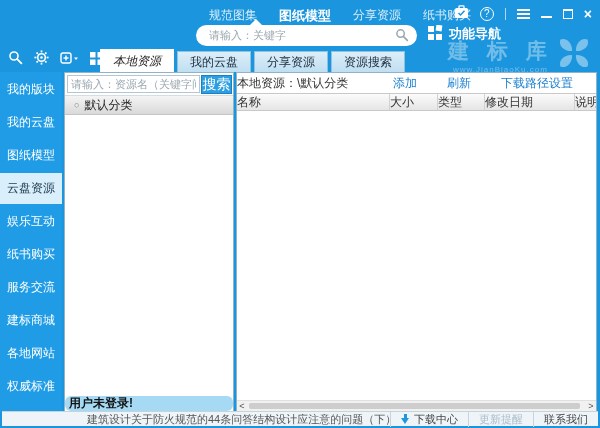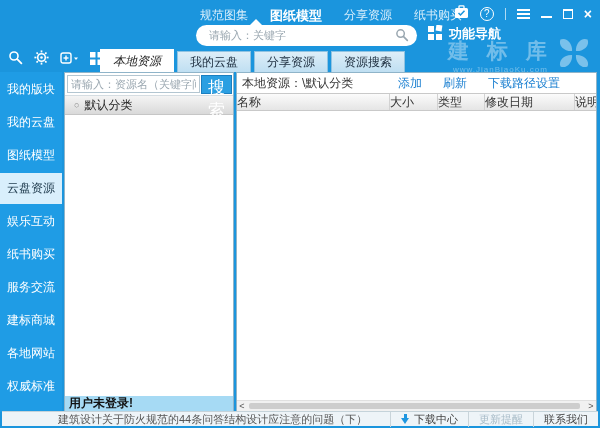--- a/index.html
+++ b/index.html
@@ -1,21 +1,21 @@
 <!DOCTYPE html>
 <html><head>
 <meta charset="utf-8">
 <style>
   * { margin:0; padding:0; box-sizing:border-box; }
   html,body { width:600px; height:428px; }
   body { font-family:"Liberation Sans","DejaVu Sans",sans-serif; }
   .window { position:relative; width:600px; height:428px; background:#1b95dd; overflow:hidden; }
 
   
-  .titlebar { position:absolute; top:0; left:8px; right:0; height:26px; }
+  .titlebar { position:absolute; top:0; left:17px; right:0; height:26px; }
   .top-nav { position:absolute; left:192px; top:7px; display:flex; gap:22px; }
   .top-nav .nav-item { font-size:12px; color:#d8eefb; cursor:default; }
   .top-nav .nav-item.selected { color:#fff; font-weight:bold; font-size:13px; }
   .win-controls { position:absolute; right:8px; top:5px; display:flex; align-items:center; gap:11px; color:#fff; }
   .help-icon { width:14px; height:14px; border:1px solid #fff; border-radius:50%; font-size:10px; line-height:12px; text-align:center; }
   .ctrl-divider { width:1px; height:12px; background:rgba(255,255,255,.65); }
   .menu-icon { width:13px; height:10px; border-top:2px solid #fff; border-bottom:2px solid #fff; position:relative; }
   .menu-icon::after { content:""; position:absolute; left:0; right:0; top:2px; height:2px; background:#fff; }
   .min-icon { width:11px; height:2px; background:#fff; margin-top:6px; }
   .max-icon { width:10px; height:10px; border:1px solid #fff; border-top-width:2px; }
@@ -45,46 +45,46 @@
   
   .sidebar { position:absolute; left:0; top:72px; width:62px; bottom:16px; background:#1f9ce5; overflow:hidden; }
   .side-item { height:31px; line-height:31px; margin-top:2px; text-align:center; font-size:12px; color:#fff; cursor:default; }
   .side-item.selected { background:#d9effc; color:#1e3a4d; }
 
   
   .left-panel { position:absolute; left:64px; top:72px; width:170px; bottom:16px; background:#fff; border:1px solid #8fb4c9; }
   .lp-search { position:relative; height:23px; border-bottom:1px solid #d5dde2; }
   .lp-search input { position:absolute; left:2px; top:2px; width:133px; height:18px; border:1px solid #b3c6d1; font-size:11px; color:#888; padding:0 3px; outline:none; font-family:inherit; }
   .lp-search input::placeholder { color:#9aa7b0; }
-  .lp-search-btn { position:absolute; right:1px; top:2px; width:31px; height:19px; background:#2b9fe2; border:1px solid #1b7fc0; color:#fff; font-size:17px; padding:0; cursor:default; font-family:inherit; }
+  .lp-search-btn { position:absolute; right:1px; top:2px; width:31px; height:19px; background:#2b9fe2; border:1px solid #1b7fc0; color:#fff; font-size:14px; padding:0; cursor:default; font-family:inherit; }
   .tree-item { display:flex; align-items:center; height:19px; font-size:12px; color:#222; cursor:default; }
   .tree-item.selected { background:linear-gradient(#f4f4f4,#d9d9d9); border-bottom:1px solid #c6c6c6; }
   .tree-bullet { font-size:9px; color:#888; margin:0 5px 0 9px; }
-  .lp-footer { position:absolute; left:0; right:0; bottom:0; height:15px; background:#a6daf4; font-size:12px; font-weight:bold; color:#111; line-height:15px; padding:0 4px; }
+  .lp-footer { position:absolute; left:0; right:0; bottom:0; height:15px; background:#a6daf4; font-size:12px; font-weight:bold; color:#111; line-height:15px; padding:0 4px;border-radius:6px; }
 
   
   .right-panel { position:absolute; left:236px; top:72px; right:3px; bottom:16px; background:#fff; border:1px solid #8fb4c9; display:flex; flex-direction:column; }
   .rp-header { height:20px; display:flex; align-items:center; }
-  .rp-path { font-size:12px; color:#333; padding-left:5px; flex:1; }
-  .rp-actions { display:flex; gap:21px; padding-right:36px; }
+  .rp-path { font-size:12px; color:#333; flex:1; }
+  .rp-actions { display:flex; gap:30px; padding-right:23px; }
   .rp-action { font-size:12px; color:#1a7fd0; cursor:default; }
   .rp-cols { height:18px; display:flex; background:linear-gradient(#fbfbfb,#e5e5e5); border-top:1px solid #c9c9c9; border-bottom:1px solid #c9c9c9; }
   .rp-col { font-size:12px; color:#333; line-height:16px; border-right:1px solid #d2d2d2; overflow:hidden; white-space:nowrap; }
   .rp-col:nth-child(1){ width:153px; } .rp-col:nth-child(2){ width:48px; }
   .rp-col:nth-child(3){ width:47px; } .rp-col:nth-child(4){ width:90px; }
   .rp-col:nth-child(5){ flex:1; border-right:none; }
   .rp-body { flex:1; background:#fff; }
   .rp-hscroll { position:relative; height:11px; background:#f1f1f1; border-top:1px solid #e0e0e0; }
   .hs-arrow { position:absolute; top:0; font-size:9px; color:#555; line-height:10px; width:10px; text-align:center; cursor:default; }
   .hs-left { left:0; } .hs-right { right:0; }
   .hs-thumb { position:absolute; left:12px; right:16px; top:2px; bottom:2px; background:#cdcdcd; border-radius:2px; }
 
   
   .statusbar { position:absolute; left:2px; right:2px; bottom:2px; height:15px; background:#eef4f8; border-top:1px solid #c5d3da; display:flex; align-items:center; font-size:11px; color:#555; }
-  .ticker { flex:1; display:flex; margin-left:56px; overflow:hidden; white-space:nowrap; }
+  .ticker { flex:1; display:flex; margin-left:85px; overflow:hidden; white-space:nowrap; }
   .ticker-item { cursor:default; }
   .sb-links { display:flex; height:100%; align-items:center; }
   .sb-link { display:flex; align-items:center; gap:4px; padding:0 10px; border-left:1px solid #c9d4da; color:#444; cursor:default; white-space:nowrap; }
   .sb-link.muted { color:#a9bcc8; }
   .dl-arrow { position:relative; width:9px; height:10px; display:none; }
   .sb-link.icon-download .dl-arrow { display:inline-block; }
   .dl-arrow::before { content:""; position:absolute; left:3px; top:0; width:3px; height:4px; background:#1e96e0; }
   .dl-arrow::after { content:""; position:absolute; left:0; top:4px; border-left:4.5px solid transparent; border-right:4.5px solid transparent; border-top:6px solid #1e96e0; }
 </style>
 </head>

